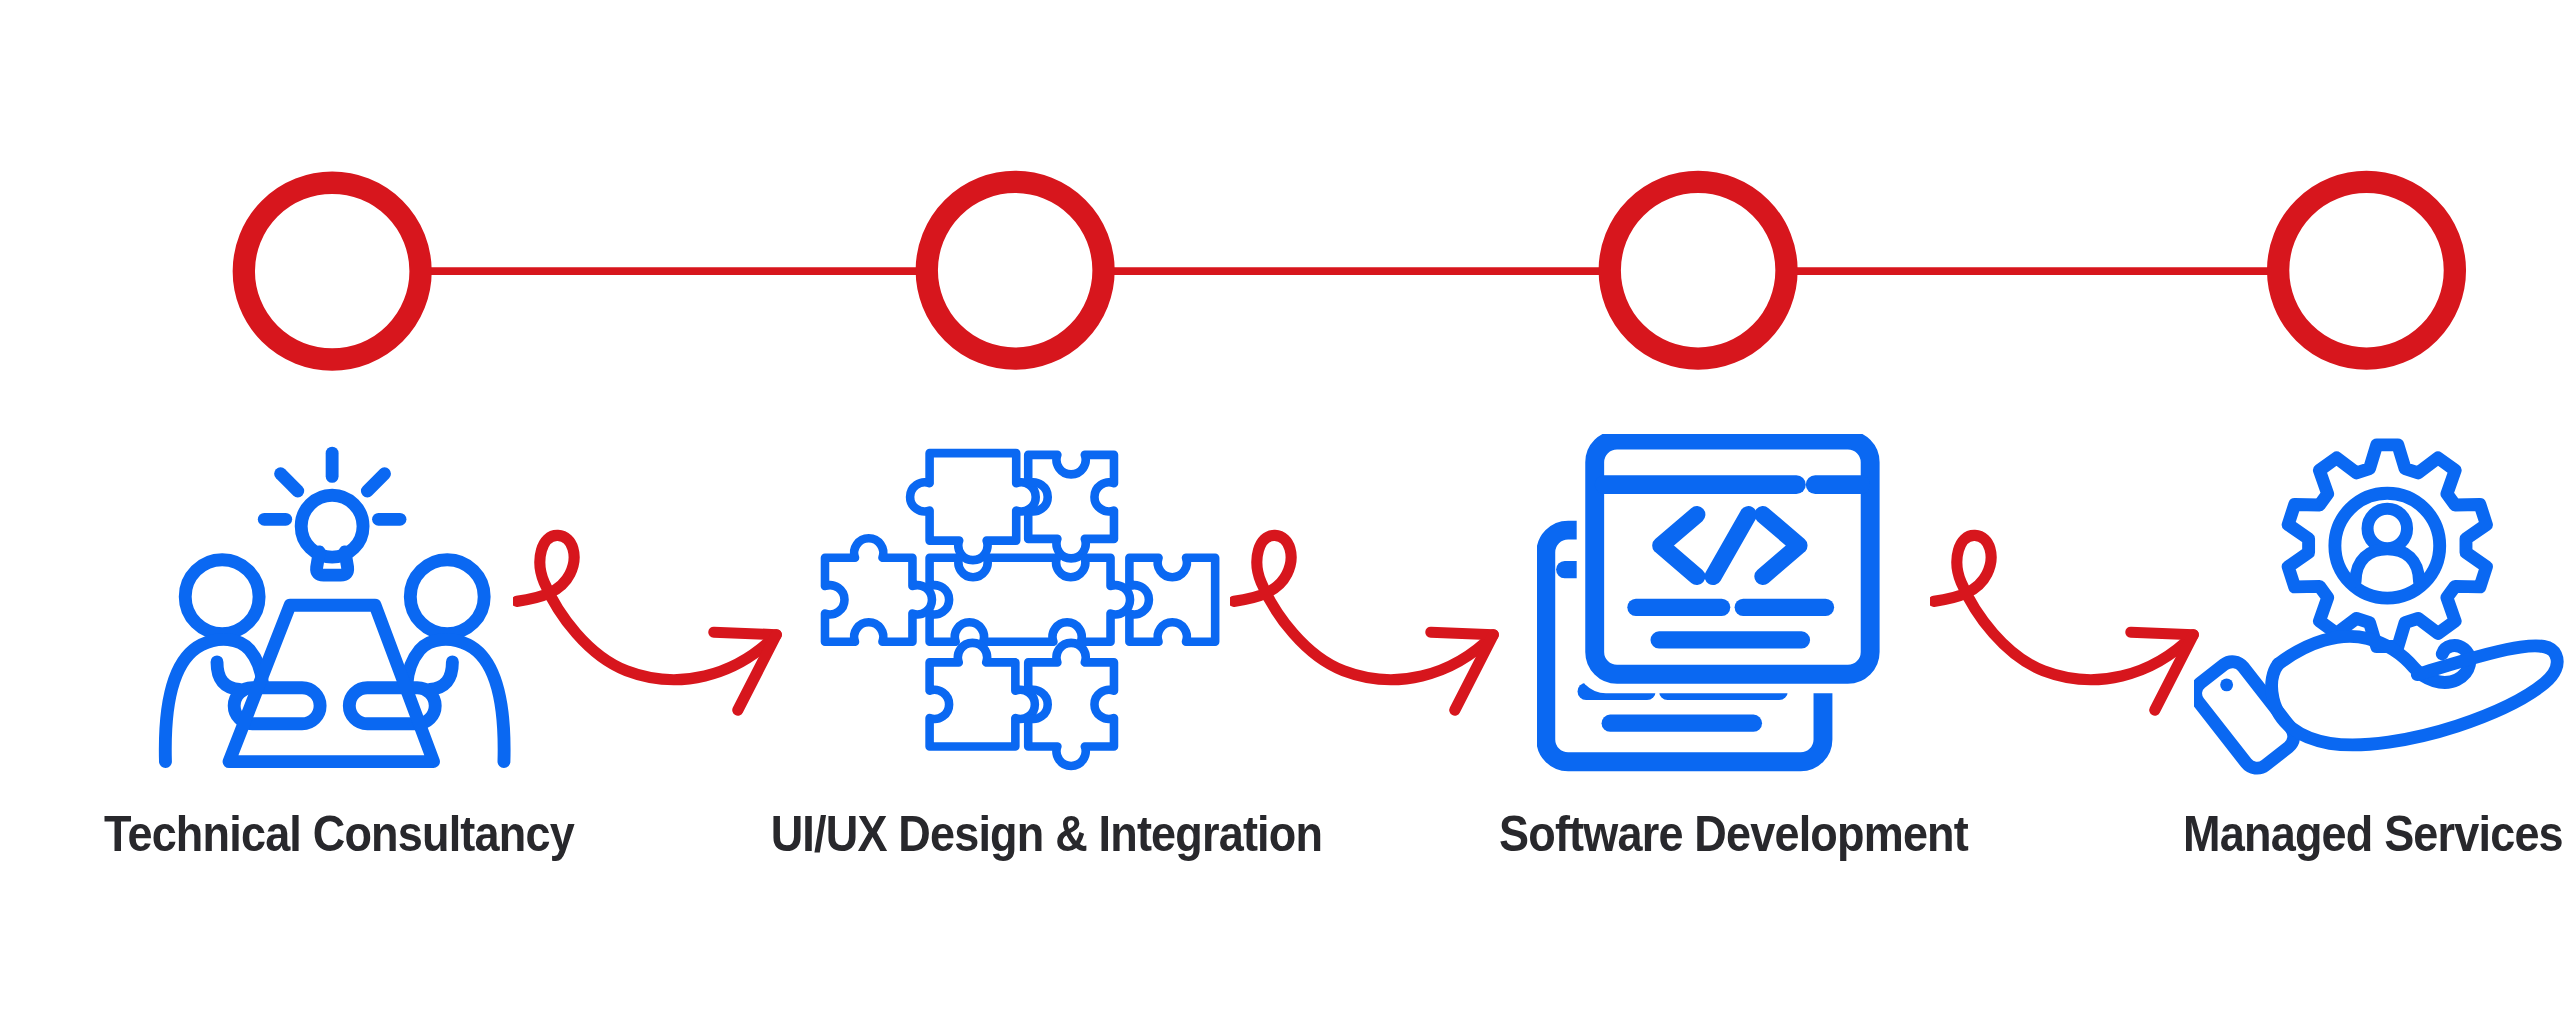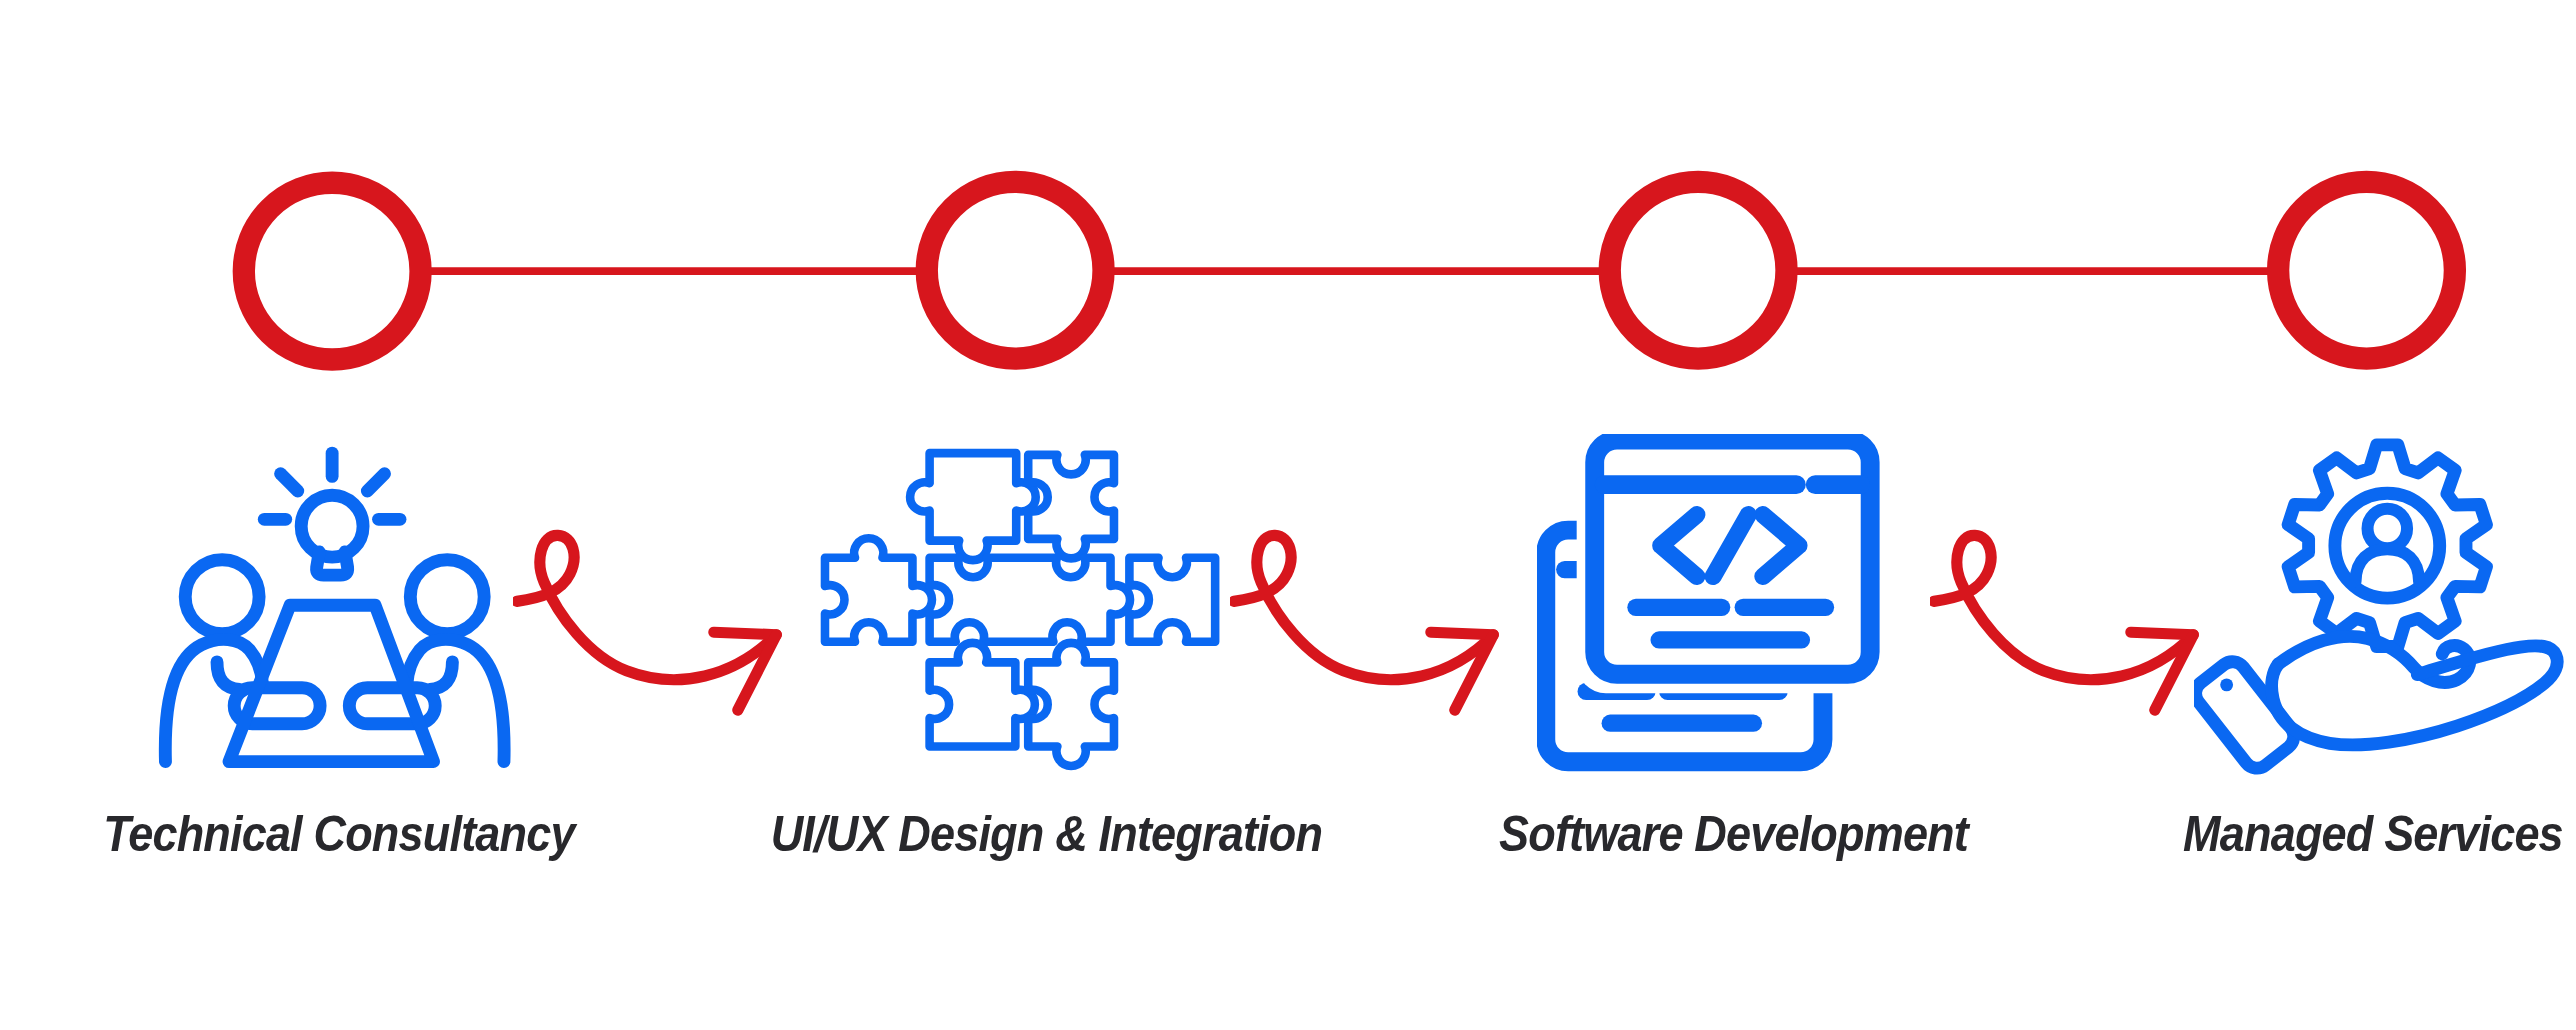--- a/index.html
+++ b/index.html
@@ -8,21 +8,20 @@
     --text:#28282c;
     --bg:#ffffff;
   }
   html,body{margin:0;padding:0;background:#fff;}
   .canvas{
     position:relative;
     width:2576px;height:1030px;
     background:var(--bg);
     overflow:hidden;
     font-family:"Liberation Sans", sans-serif;
-    font-style:italic;
   }
   .abs{position:absolute;}
   .blue-line{stroke:var(--blue);fill:none;stroke-linecap:round;stroke-linejoin:round;}
   .red-line{stroke:var(--red);fill:none;stroke-linecap:round;stroke-linejoin:round;}
   .step-label{
     position:absolute;
     top:805px;
     width:859px;
     margin-left:-429px;
     text-align:center;

